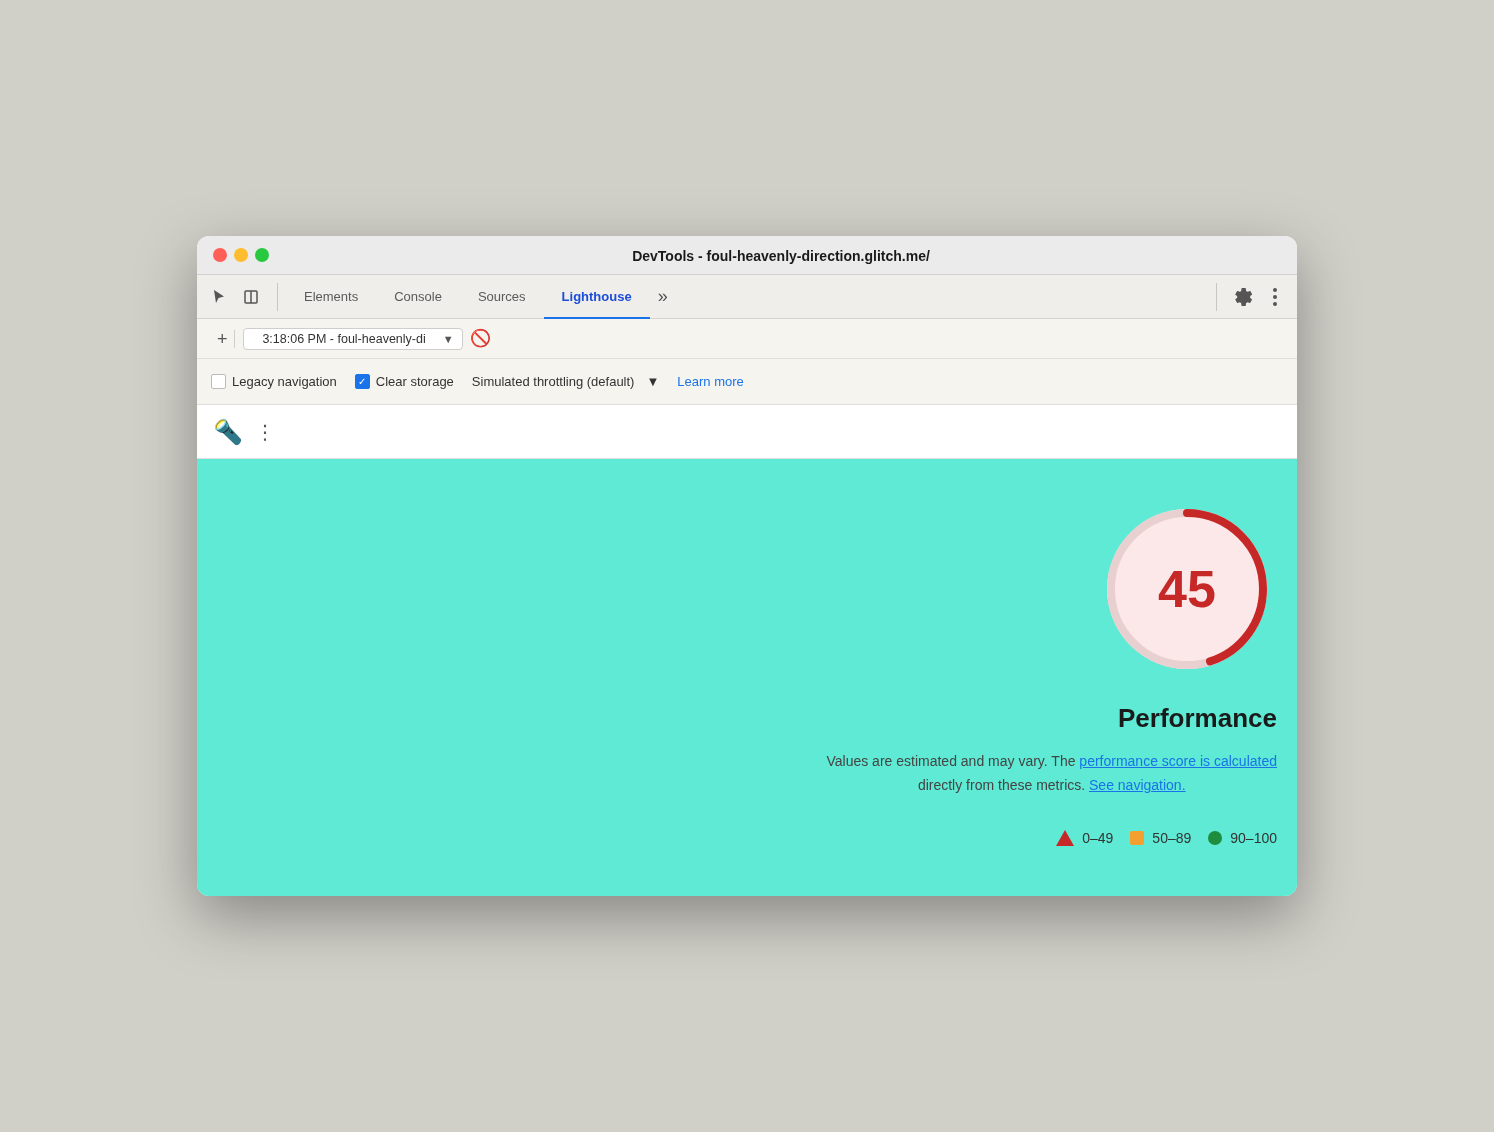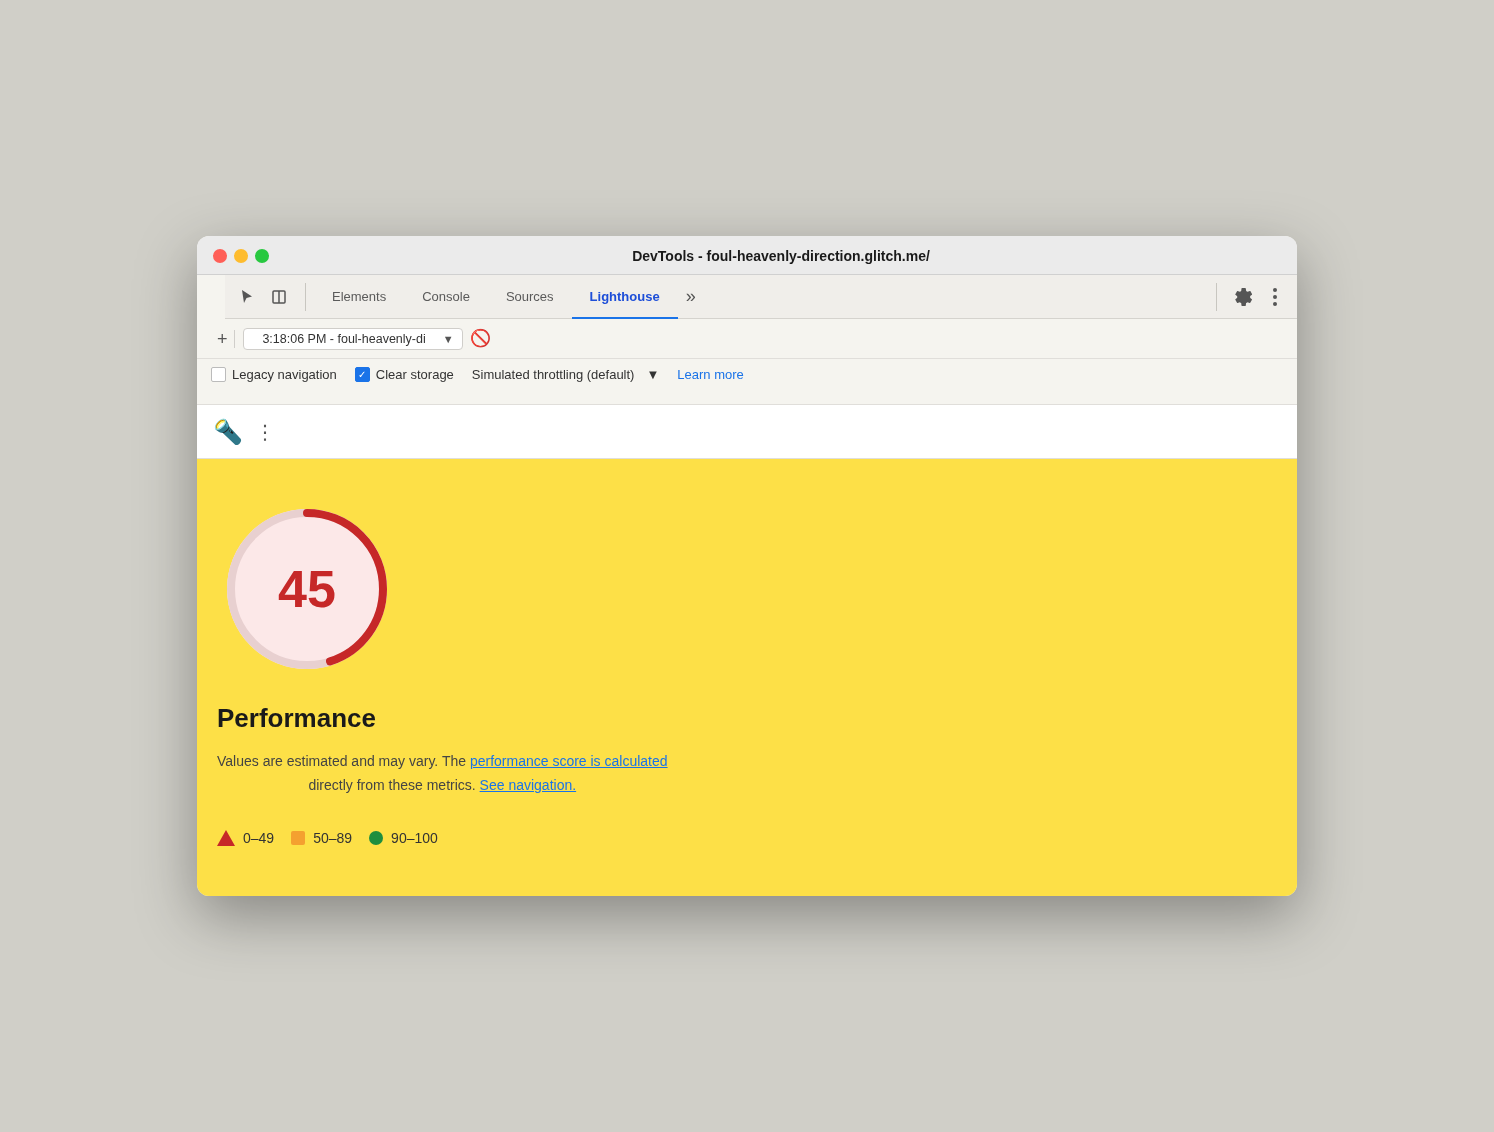--- a/index.html
+++ b/index.html
@@ -17,21 +17,21 @@
       border-radius: 12px;
       box-shadow: 0 20px 60px rgba(0,0,0,0.35);
       overflow: hidden;
     }
     
     .title-bar {
       background: #ebebeb;
       border-bottom: 1px solid #d0d0d0;
       padding: 12px 16px 10px;
       display: flex;
-      align-items: center;
+      align-items: flex-start;
       gap: 12px;
     }
     .traffic-lights {
       display: flex;
       gap: 7px;
       align-items: center;
     }
     .tl {
       width: 14px;
       height: 14px;
@@ -48,21 +48,20 @@
       color: #1a1a1a;
     }
     
     .devtools-tabs {
       background: #f0eeea;
       border-bottom: 1px solid #d5d3ce;
       display: flex;
       align-items: center;
       padding: 0 8px;
       height: 44px;
-      margin-left: 28px;
     }
     .devtools-icons {
       display: flex;
       gap: 4px;
       margin-right: 8px;
       padding-right: 12px;
       border-right: 1px solid #c8c6c0;
     }
     .devtools-icon-btn {
       width: 28px;
@@ -158,21 +157,21 @@
       color: #777;
       font-size: 17px;
       cursor: pointer;
     }
     
     .options-row {
       background: #f5f4ef;
       border-bottom: 1px solid #e0deda;
       padding: 8px 14px;
       display: flex;
-      align-items: flex-start;
+      align-items: center;
       gap: 18px;
       height: 46px;
     }
     .option-item {
       display: flex;
       align-items: center;
       gap: 6px;
       font-size: 13px;
       color: #333;
     }
@@ -231,25 +230,25 @@
       color: #333;
     }
     .more-dots {
       color: #555;
       font-size: 20px;
       cursor: pointer;
       letter-spacing: 1px;
     }
     
     .main-content {
-      background: #fde047;
+      background: #5eead4;
       padding: 40px 20px 50px;
       display: flex;
       flex-direction: column;
-      align-items: flex-start;
+      align-items: flex-end;
     }
     
     .score-circle-container {
       position: relative;
       width: 180px;
       height: 180px;
       margin-bottom: 24px;
     }
     .score-circle-bg {
       position: absolute;

